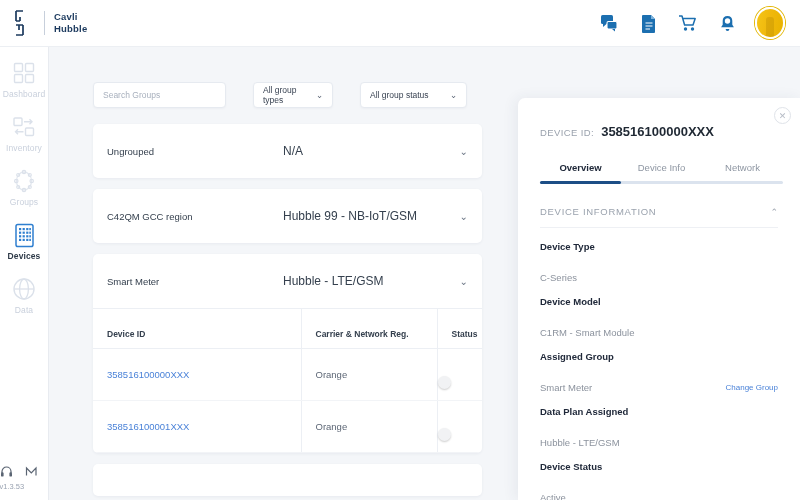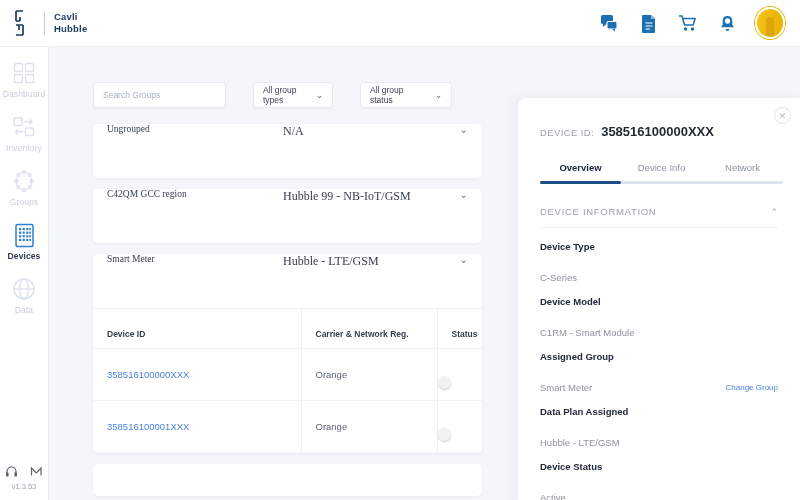--- a/index.html
+++ b/index.html
@@ -44,21 +44,21 @@
   }
   .nav-item {
     width: 49px; display: flex; flex-direction: column; align-items: center;
     margin-bottom: 15px; cursor: pointer; text-decoration: none;
   }
   .nav-ico { width: 26px; height: 26px; display: flex; align-items: center; justify-content: center; }
   .nav-label { font-size: 8.5px; color: #c9d0dc; margin-top: 3px; letter-spacing: .1px; }
   .nav-item.active .nav-label { color: #2e3a48; font-weight: 600; }
   .sidebar-bottom {
     margin-top: auto; width: 49px; display: flex; flex-direction: column;
-    align-items: center; padding-bottom: 9px;
+    align-items: flex-start; padding-bottom: 9px;
   }
   .sb-icons { display: flex; gap: 11px; align-items: center; margin-bottom: 4px; }
   .sb-ico { width: 14px; height: 14px; display: flex; align-items: center; justify-content: center; cursor: pointer; }
   .version { font-size: 7.5px; color: #9aa3b2; }
 
   
   .content { position: absolute; left: 49px; top: 47px; width: 751px; height: 453px; background: #f4f6f9; }
   .filters { position: absolute; left: 44px; top: 35px; display: flex; align-items: center; gap: 27px; }
   .search-box {
     width: 133px; height: 26px; background: #ffffff; border: 1px solid #e6eaf0;
@@ -69,29 +69,29 @@
   .search-box::placeholder { color: #a8b0bd; }
   .select-box {
     position: relative; height: 26px; background: #ffffff; border: 1px solid #e6eaf0;
     border-radius: 4px; display: flex; align-items: center; padding: 0 9px;
     font-size: 8.5px; color: #3a4453; cursor: pointer;
     box-shadow: 0 1px 2px rgba(40,55,80,.04);
   }
   .select-box .sel-label { flex: 1 1 auto; }
   .select-box .chev { margin-left: 14px; color: #5a6475; }
   .sel-types { width: 80px; }
-  .sel-status { width: 92px; }
+  .sel-status { width: 107px; }
 
   .cards { position: absolute; left: 44px; top: 77px; width: 389px; }
   .card {
     background: #ffffff; border-radius: 5px; margin-bottom: 11px;
     box-shadow: 0 1px 3px rgba(35,50,80,.06); overflow: hidden;
   }
   .card-head {
-    height: 54px; display: flex; padding: 0 14px; cursor: pointer; font-family: Liberation Serif, serif;
+    height: 54px; display: flex; align-items: center; padding: 0 14px; cursor: pointer;
   }
   .card-name { width: 176px; font-size: 9.5px; color: #35404e; }
   .card-plan { flex: 1 1 auto; font-size: 12px; color: #35404e; }
   .card-chev { color: #6b7585; font-size: 10px; }
 
   .dev-table { width: 100%; border-collapse: collapse; }
   .dev-table th, .dev-table td { text-align: left; }
   .dev-table th {
     font-size: 8.5px; font-weight: 600; color: #35404e; padding: 20px 0 9px 14px;
     border-top: 1px solid #eceff4; border-bottom: 1px solid #eceff4;

